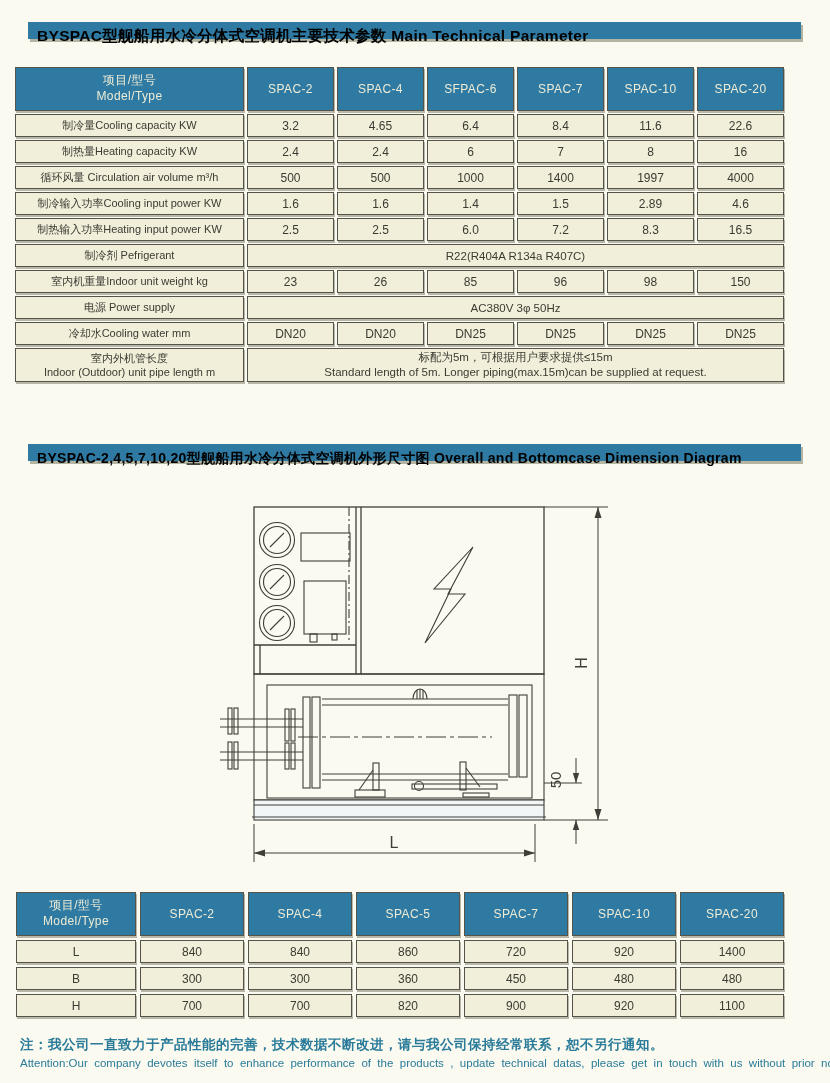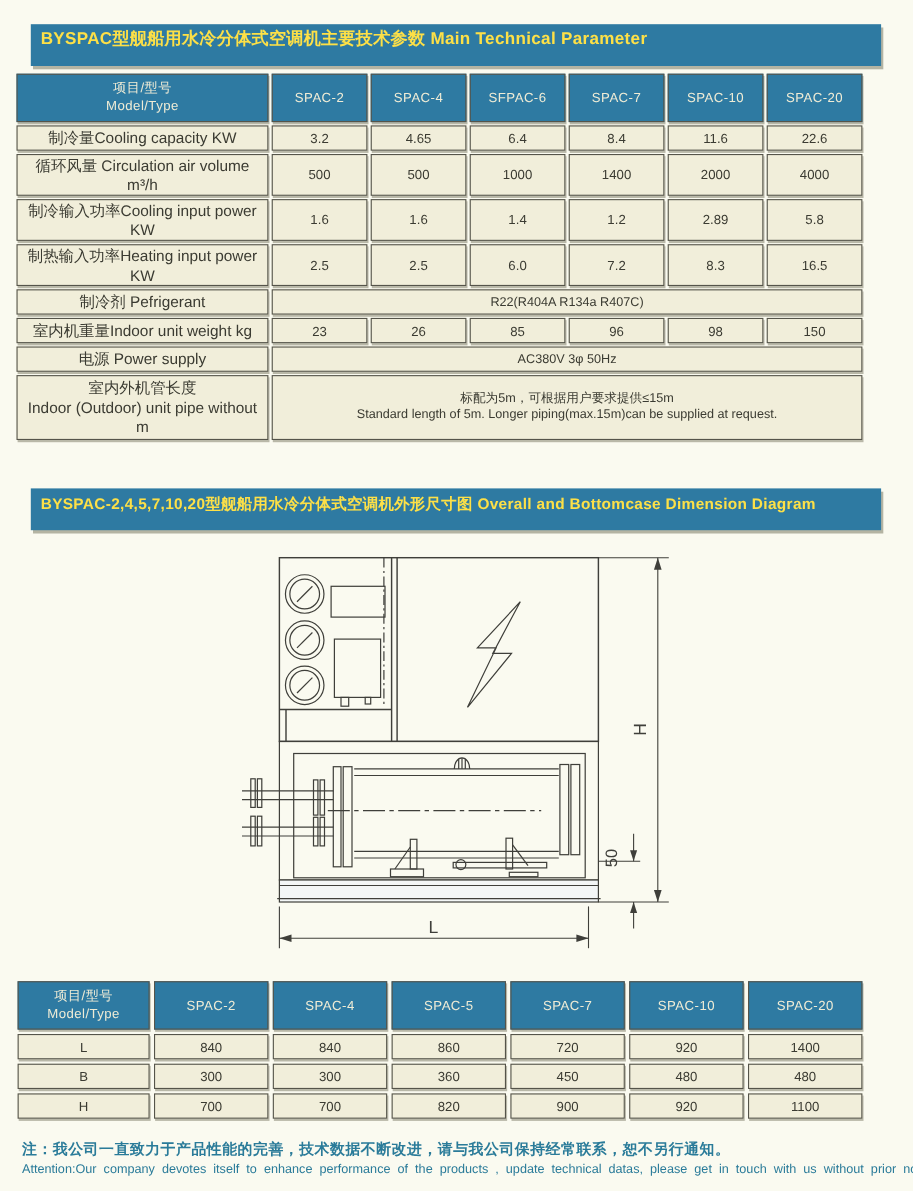--- a/index.html
+++ b/index.html
@@ -2,22 +2,22 @@
 <html><head>
 <meta charset="utf-8">
 <style>
   html,body{margin:0;padding:0;}
   .page{
     position:relative; width:830px; height:1083px;
     background:#fafaf0; overflow:hidden;
     font-family:"Liberation Sans", sans-serif;
   }
   .banner{
-    position:absolute; left:28px; width:764px; height:38px;
-    background:#2e7aa2; color:#fde047; font-weight:bold;
+    position:absolute; left:28px; width:764px; height:17px;
+    background:#2e7aa2; color:#000000; font-weight:bold;
     line-height:28px; padding-left:9px; letter-spacing:.3px;
     box-shadow:2px 3px 0 rgba(122,122,100,.55);
     white-space:nowrap;
   }
   #banner1{top:22px; font-size:15.5px;}
   #banner2{top:444px; font-size:14px;}
 
   table.datagrid{
     position:absolute; left:12px; border-collapse:separate;
     table-layout:fixed;
@@ -29,21 +29,21 @@
   table.datagrid th{
     background:#2e7aa2; color:#efecd6; font-weight:normal; font-size:12px;
     letter-spacing:.4px;
   }
   table.datagrid td{
     background:#f1eeda; color:#3b3b32; font-size:12px; padding:1px 2px;
   }
   table.spec{top:64px; width:772px; border-spacing:3px;}
   table.spec th{height:40px;}
   table.spec td{height:19px;}
-  table.spec td.label-cell{font-size:14px;}
+  table.spec td.label-cell{font-size:11px;}
   table.spec td.span-cell{font-size:11.5px;margin-top:28px;}
   .two-line div{line-height:1.3;}
   table.dim{top:888px; width:772px; border-spacing:4px 4px;}
   table.dim th{height:40px;}
   table.dim td{height:19px;}
 
   .diagram{position:absolute; left:180px; top:490px; width:470px; height:390px;}
   .diagram svg{display:block;}
 
   .note{position:absolute; left:20px; top:1036px; width:796px; color:#2a7b99;}
@@ -85,36 +85,45 @@
         <tr>
           <td class="label-cell">制冷量Cooling capacity  KW</td>
           <td>3.2</td>
           <td>4.65</td>
           <td>6.4</td>
           <td>8.4</td>
           <td>11.6</td>
           <td>22.6</td>
         </tr>
         <tr>
+          <td class="label-cell">制热量Heating capacity KW</td>
+          <td>2.4</td>
+          <td>2.4</td>
+          <td>6</td>
+          <td>7</td>
+          <td>8</td>
+          <td>16</td>
+        </tr>
+        <tr>
           <td class="label-cell">循环风量 Circulation air volume m³/h</td>
           <td>500</td>
           <td>500</td>
           <td>1000</td>
           <td>1400</td>
-          <td>2000</td>
+          <td>1997</td>
           <td>4000</td>
         </tr>
         <tr>
           <td class="label-cell">制冷输入功率Cooling input power  KW</td>
           <td>1.6</td>
           <td>1.6</td>
           <td>1.4</td>
-          <td>1.2</td>
+          <td>1.5</td>
           <td>2.89</td>
-          <td>5.8</td>
+          <td>4.6</td>
         </tr>
         <tr>
           <td class="label-cell">制热输入功率Heating input power  KW</td>
           <td>2.5</td>
           <td>2.5</td>
           <td>6.0</td>
           <td>7.2</td>
           <td>8.3</td>
           <td>16.5</td>
         </tr>
@@ -129,23 +138,32 @@
           <td>85</td>
           <td>96</td>
           <td>98</td>
           <td>150</td>
         </tr>
         <tr>
           <td class="label-cell">电源 Power supply</td>
           <td class="span-cell" colspan="6">AC380V 3φ  50Hz</td>
         </tr>
         <tr>
+          <td class="label-cell">冷却水Cooling water  mm</td>
+          <td>DN20</td>
+          <td>DN20</td>
+          <td>DN25</td>
+          <td>DN25</td>
+          <td>DN25</td>
+          <td>DN25</td>
+        </tr>
+        <tr>
           <td class="label-cell two-line">
             <div>室内外机管长度</div>
-            <div>Indoor (Outdoor) unit pipe without m</div>
+            <div>Indoor (Outdoor) unit pipe length m</div>
           </td>
           <td class="span-cell two-line" colspan="6">
             <div>标配为5m，可根据用户要求提供≤15m</div>
             <div>Standard length of 5m. Longer piping(max.15m)can be supplied at request.</div>
           </td>
         </tr>
       </tbody>
   </table>
 
   <div class="banner" id="banner2">BYSPAC-2,4,5,7,10,20型舰船用水冷分体式空调机外形尺寸图 Overall and Bottomcase Dimension Diagram</div>

